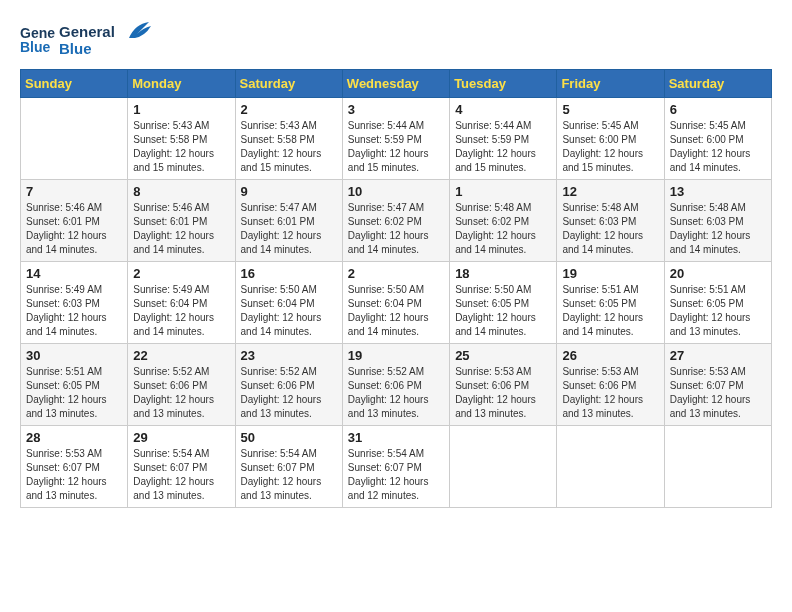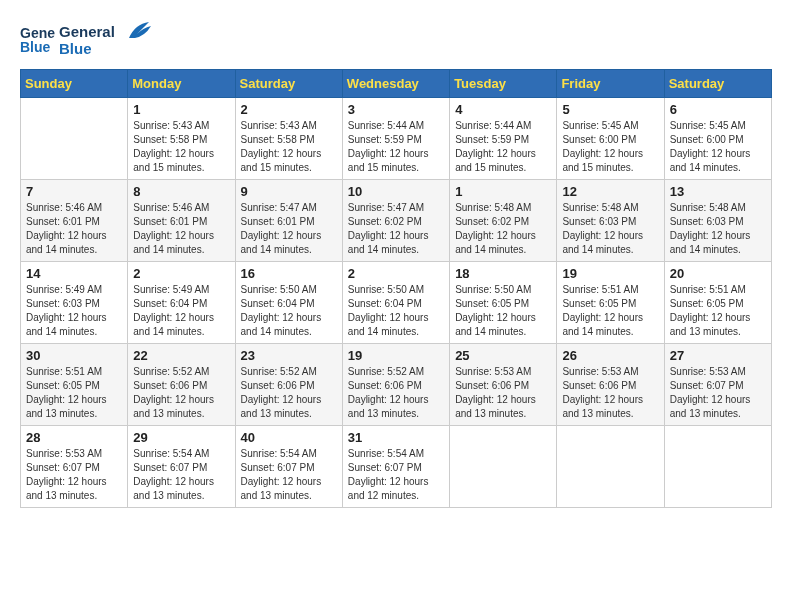--- a/index.html
+++ b/index.html
@@ -322,21 +322,21 @@
 and 13 minutes.</div>
         </td>
         <td>
           <span class="day-number">29</span>
           <div class="day-detail" style="white-space: pre-line;">Sunrise: 5:54 AM
 Sunset: 6:07 PM
 Daylight: 12 hours
 and 13 minutes.</div>
         </td>
         <td>
-          <span class="day-number">40</span>
+          <span class="day-number">50</span>
           <div class="day-detail" style="white-space: pre-line;">Sunrise: 5:54 AM
 Sunset: 6:07 PM
 Daylight: 12 hours
 and 13 minutes.</div>
         </td>
         <td>
           <span class="day-number">31</span>
           <div class="day-detail" style="white-space: pre-line;">Sunrise: 5:54 AM
 Sunset: 6:07 PM
 Daylight: 12 hours

